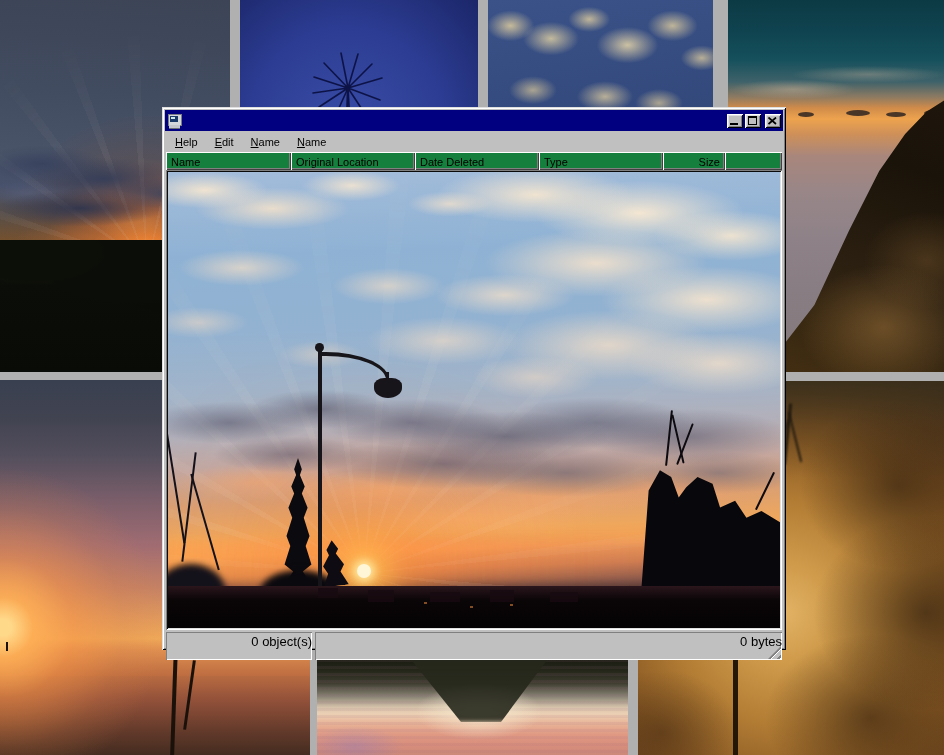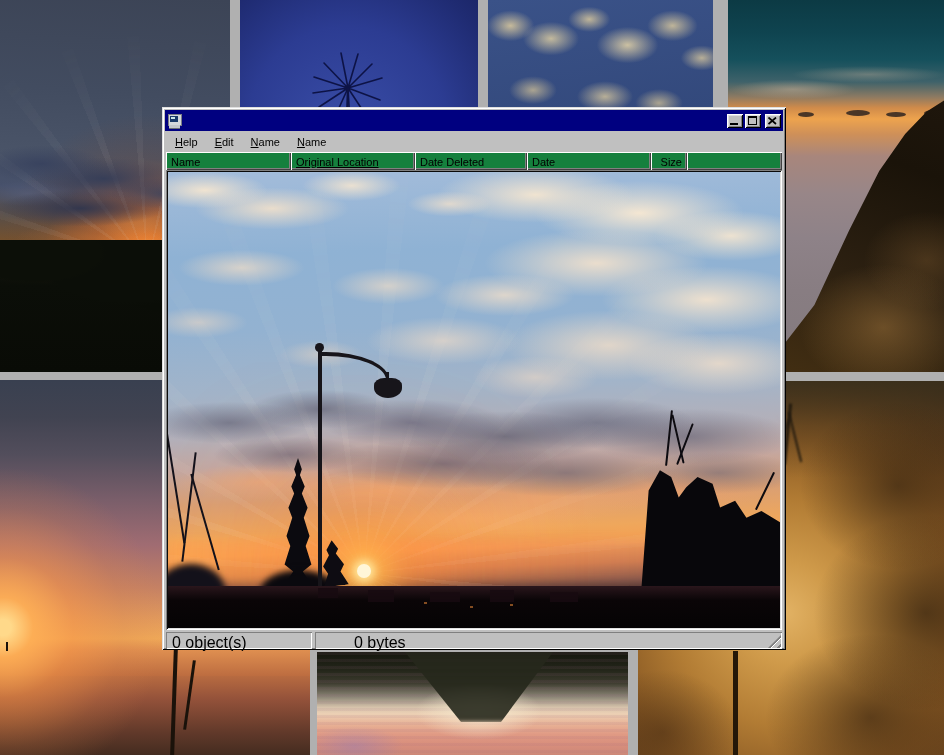--- a/index.html
+++ b/index.html
@@ -116,22 +116,22 @@
 
   .mbar{left:3px;top:24px;width:618px;height:21px;background:#c0c0c0;display:flex;align-items:center;}
   .mitem{display:inline-block;font-size:11px;color:#000;padding:3px 6px;margin-left:5px;}
   .mitem::first-letter{text-decoration:underline;}
   .mitem:first-child{margin-left:4px;}
 
   .hdr{left:4px;top:45px;width:616px;height:18px;display:flex;}
   .hcell{height:18px;background:#15803d;box-sizing:border-box;font-size:11px;color:#000;
     padding:4px 4px 0 5px;white-space:nowrap;overflow:hidden;
     box-shadow:inset 1px 1px 0 #ffffff, inset -1px -1px 0 #404040, inset -2px -2px 0 #808080;}
-  .hc0{width:125px;}.hc1{width:124px;text-decoration:underline;}.hc2{width:112px;}.hc3{width:124px;}
-  .hc4{width:36px;text-align:right;padding-right:5px;}
+  .hc0{width:125px;}.hc1{width:124px;}.hc2{width:124px;}.hc3{width:124px;}
+  .hc4{width:62px;text-align:right;padding-right:5px;}
   .hfill{flex:1 1 auto;}
 
   .client{left:4px;top:63px;width:616px;height:460px;background:#000;
     box-shadow:inset 1px 1px 0 #808080, inset -1px -1px 0 #ffffff, inset 2px 2px 0 #0a0a0a, inset -2px -2px 0 #dfdfdf;}
   .photo{position:absolute;left:2px;top:2px;width:612px;height:456px;overflow:hidden;}
 
   
   .sky{left:0;top:0;width:612px;height:456px;
     background:linear-gradient(178deg,#a3bcda 0%,#8fb2d4 18%,#93b2d1 34%,#a2b4c9 47%,#b2b0ba 56%,#c4a7a0 63%,#d99f74 70%,#efa75c 77%,#f59e50 81%,#cd7a46 85%,#70493f 89%,#2a1c22 93%,#0c0709 97%,#040304 100%);}
   .rays{left:0;top:0;width:612px;height:456px;
@@ -193,22 +193,22 @@
   .reed{position:absolute;background:#13111a;}
   .bigmass{left:428px;top:288px;width:188px;height:170px;background:#08070b;filter:blur(.6px);
     clip-path:polygon(0 92%,6% 80%,12% 84%,18% 74%,24% 78%,28% 18%,34% 6%,40% 10%,44% 22%,48% 16%,54% 10%,62% 14%,66% 28%,74% 24%,80% 34%,88% 30%,100% 38%,100% 100%,0 100%);}
   .sap{position:absolute;background:#0d0b10;border-radius:2px;}
   .ground{left:0;top:414px;width:612px;height:42px;
     background:linear-gradient(to bottom,#2a161c 0%,#0a0507 34%,#050304 100%);}
   .bld{position:absolute;background:#170b10;opacity:.85;}
   .wlight{position:absolute;width:3px;height:2px;background:rgba(255,150,60,.5);}
 
   .sbar{left:4px;top:525px;width:616px;height:17px;display:flex;}
-  .spanel{height:17px;background:#c0c0c0;box-sizing:border-box;font-size:16px;color:#000;
-    padding:2px 0 0 6px;box-shadow:inset 1px 1px 0 #808080, inset -1px -1px 0 #ffffff;}
+  .spanel{height:28px;background:#c0c0c0;box-sizing:border-box;font-size:13px;color:#000;
+    padding:2px 0 0 6px;box-shadow:inset 1px 1px 0 #808080, inset -1px -1px 0 #ffffff;text-align:right;}
   .sp1{width:146px;margin-right:3px;}
   .sp2{flex:1 1 auto;position:relative;padding-left:39px;}
   .grip{position:absolute;right:1px;bottom:1px;width:13px;height:13px;
     background:repeating-linear-gradient(135deg, rgba(0,0,0,0) 0 3px, #808080 3px 5px, #ffffff 5px 6px);
     clip-path:polygon(100% 0,100% 100%,0 100%);}
 </style>
 </head>
 <body>
 
 <div class="stage">
@@ -298,21 +298,21 @@
       <span class="mitem">Help</span>
       <span class="mitem">Edit</span>
       <span class="mitem">Name</span>
       <span class="mitem">Name</span>
     </div>
 
     <div class="abs hdr">
       <div class="hcell hc0">Name</div>
       <div class="hcell hc1">Original Location</div>
       <div class="hcell hc2">Date Deleted</div>
-      <div class="hcell hc3">Date</div>
+      <div class="hcell hc3">Type</div>
       <div class="hcell hc4">Size</div>
       <div class="hcell hfill"></div>
     </div>
 
     <div class="abs client">
       <div class="photo">
         <div class="abs sky"></div>
         <div class="abs rays"></div>
         <div class="abs cl-light"></div>
         <div class="abs cl-dark"></div>

